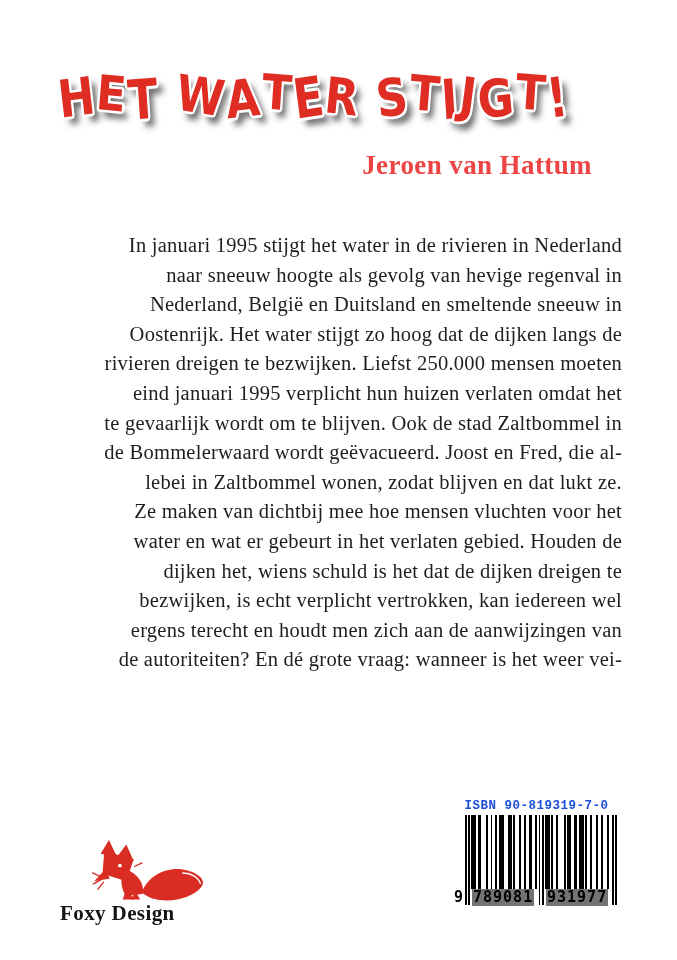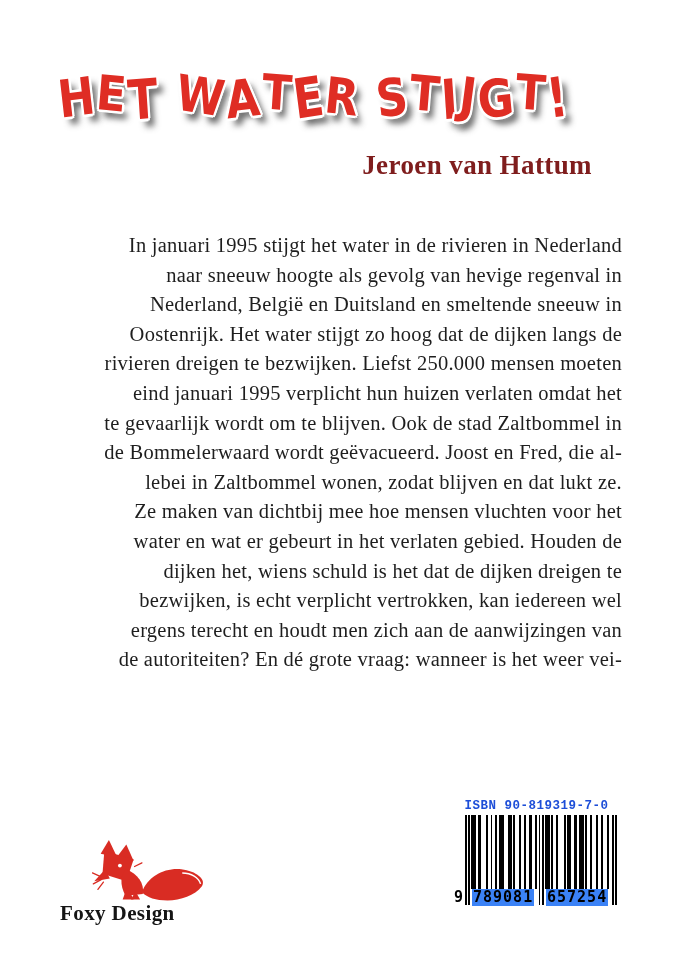--- a/index.html
+++ b/index.html
@@ -25,21 +25,21 @@
       -2.5px 0 0 #fff, 2.5px 0 0 #fff, 0 -2.5px 0 #fff, 0 2.5px 0 #fff,
       -1.8px -1.8px 0 #fff, 1.8px -1.8px 0 #fff, -1.8px 1.8px 0 #fff, 1.8px 1.8px 0 #fff,
       6px 7px 6px rgba(75,75,75,0.85);
   }
   .t-space { display:inline-block; width:17px; }
 
   
   #author {
     position:absolute; left:12px; right:85px; top:150px;
     text-align:right;
-    font-size:27px; font-weight:bold; color:#7f1d1d;
+    font-size:27px; font-weight:bold; color:#ef4444;
     letter-spacing:0.4px;
   }
 
   
   #blurb {
     position:absolute; left:62px; top:231px; width:560px;
     font-size:20.5px; line-height:29.6px; color:#1e1e1e;
     letter-spacing:0.25px; white-space:nowrap;text-align:right;
   }
 
@@ -49,21 +49,21 @@
     font-family:"Liberation Mono", monospace;
     font-size:12.5px; font-weight:bold; color:#1d4ed8;
     letter-spacing:0.5px; text-align:center; white-space:nowrap;
   }
   #barcode-wrap { position:relative; margin-top:2px; margin-left:10px; width:152px; height:92px; }
   #ean-barcode { display:block; }
   .ean-digits {
     position:absolute; top:74px;
     font-family:"DejaVu Sans Mono", monospace;
     font-size:15px; font-weight:bold; color:#000;
-    background:#3b82f6; padding:0 1px; line-height:17px; white-space:nowrap;
+    background:#737373; padding:0 1px; line-height:17px; white-space:nowrap;
     letter-spacing:1px;
   }
   #ean-d1 { left:-12px; background:transparent; }
   #ean-d2 { left:7px; }
   #ean-d3 { left:81px; }
 
   
   #fox { position:absolute; left:92px; top:839px; }
   #publisher-name {
     position:absolute; left:60px; top:901px;
@@ -141,21 +141,21 @@
           <rect x="120.00" y="0" width="1.72" height="74" fill="#000"></rect>
           <rect x="124.80" y="0" width="1.72" height="74" fill="#000"></rect>
           <rect x="131.20" y="0" width="1.72" height="74" fill="#000"></rect>
           <rect x="136.00" y="0" width="1.72" height="74" fill="#000"></rect>
           <rect x="142.40" y="0" width="1.72" height="74" fill="#000"></rect>
           <rect x="147.20" y="0" width="1.72" height="90" fill="#000"></rect>
           <rect x="150.40" y="0" width="1.72" height="90" fill="#000"></rect>
         </svg>
       <span class="ean-digits" id="ean-d1">9</span>
       <span class="ean-digits" id="ean-d2">789081</span>
-      <span class="ean-digits" id="ean-d3">657254</span>
+      <span class="ean-digits" id="ean-d3">931977</span>
     </div>
   </div>
 
   <svg id="fox" width="120" height="66" viewBox="0 0 130 72">
     <g fill="#d92c23">
 
       <path d="M18 1 L27 20 L9 16 Z"></path>
       <path d="M37 6 L45 24 L28 18 Z"></path>
 
       <path d="M13 13 L45 22 L37 46 L11 38 Z"></path>

